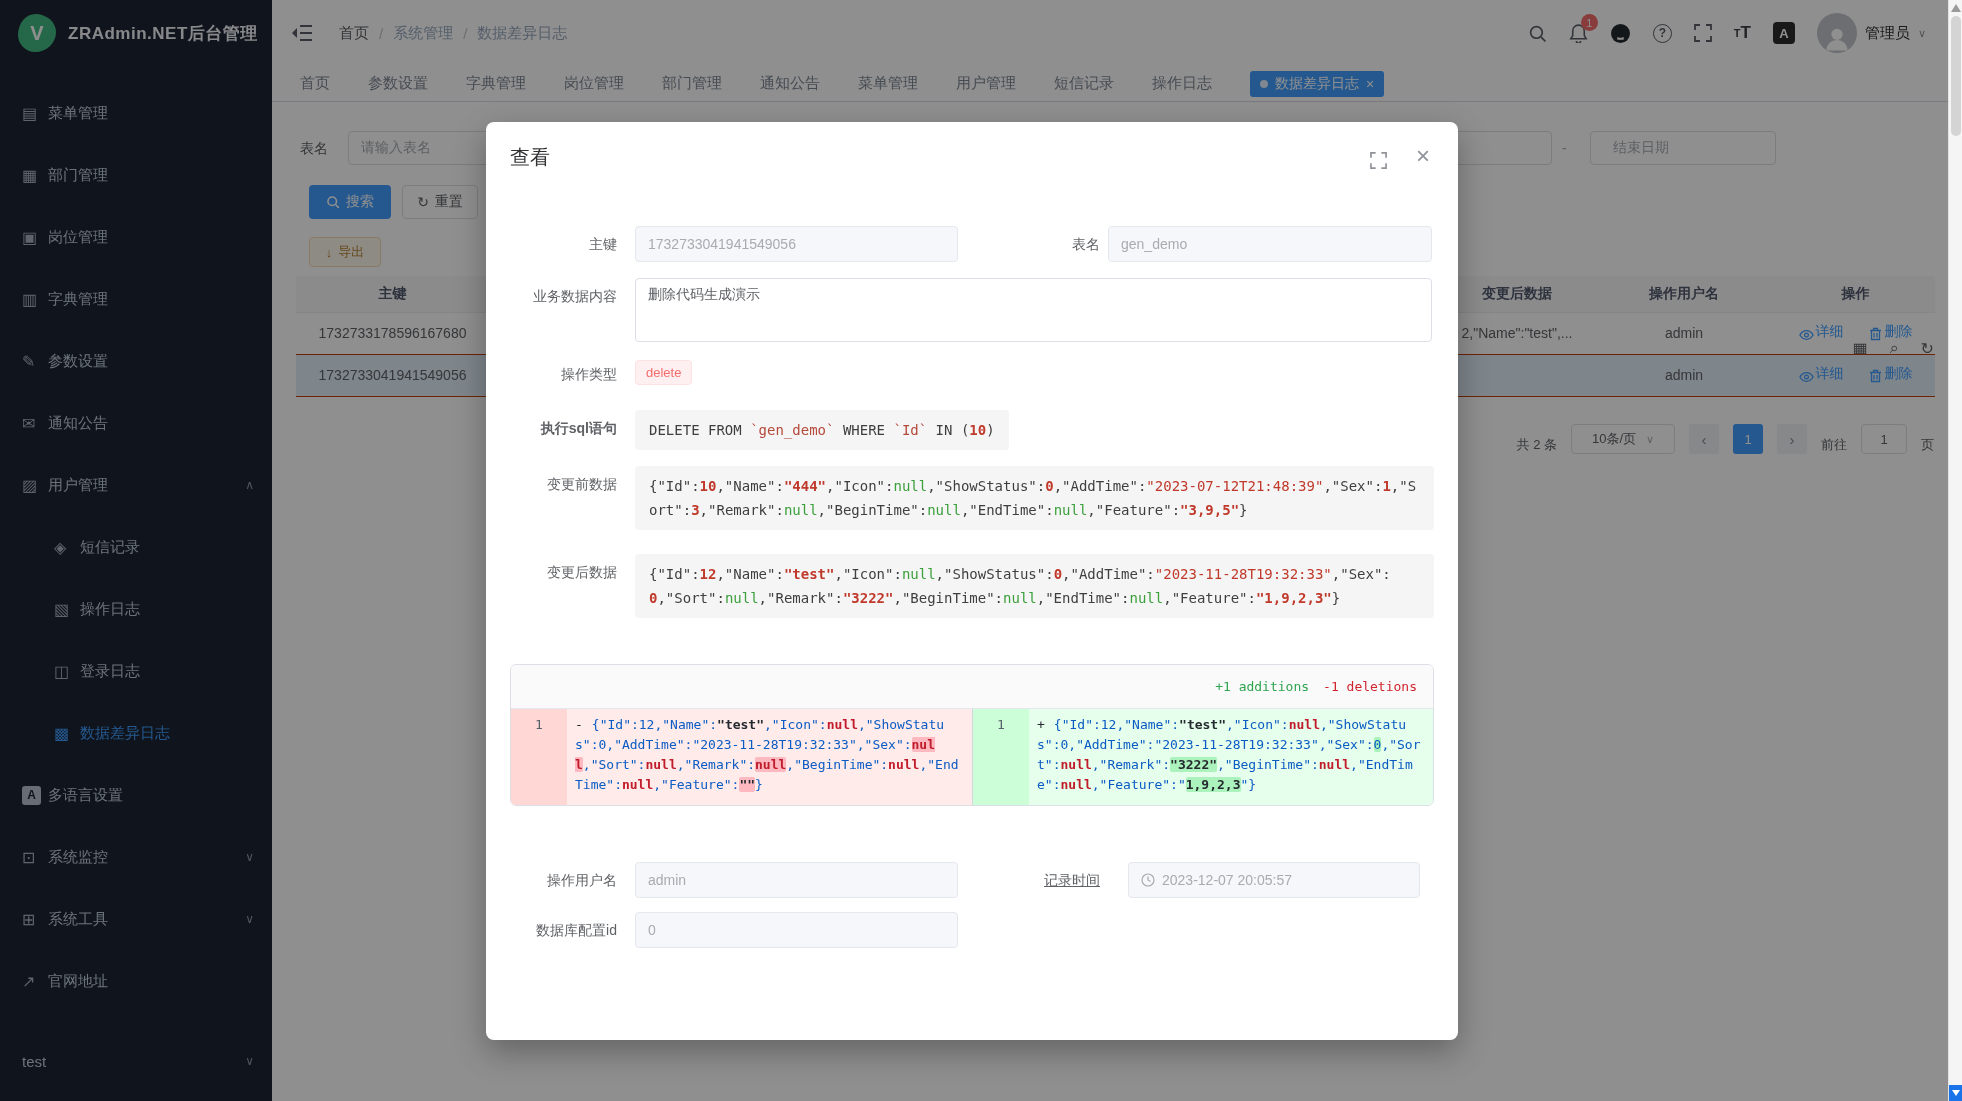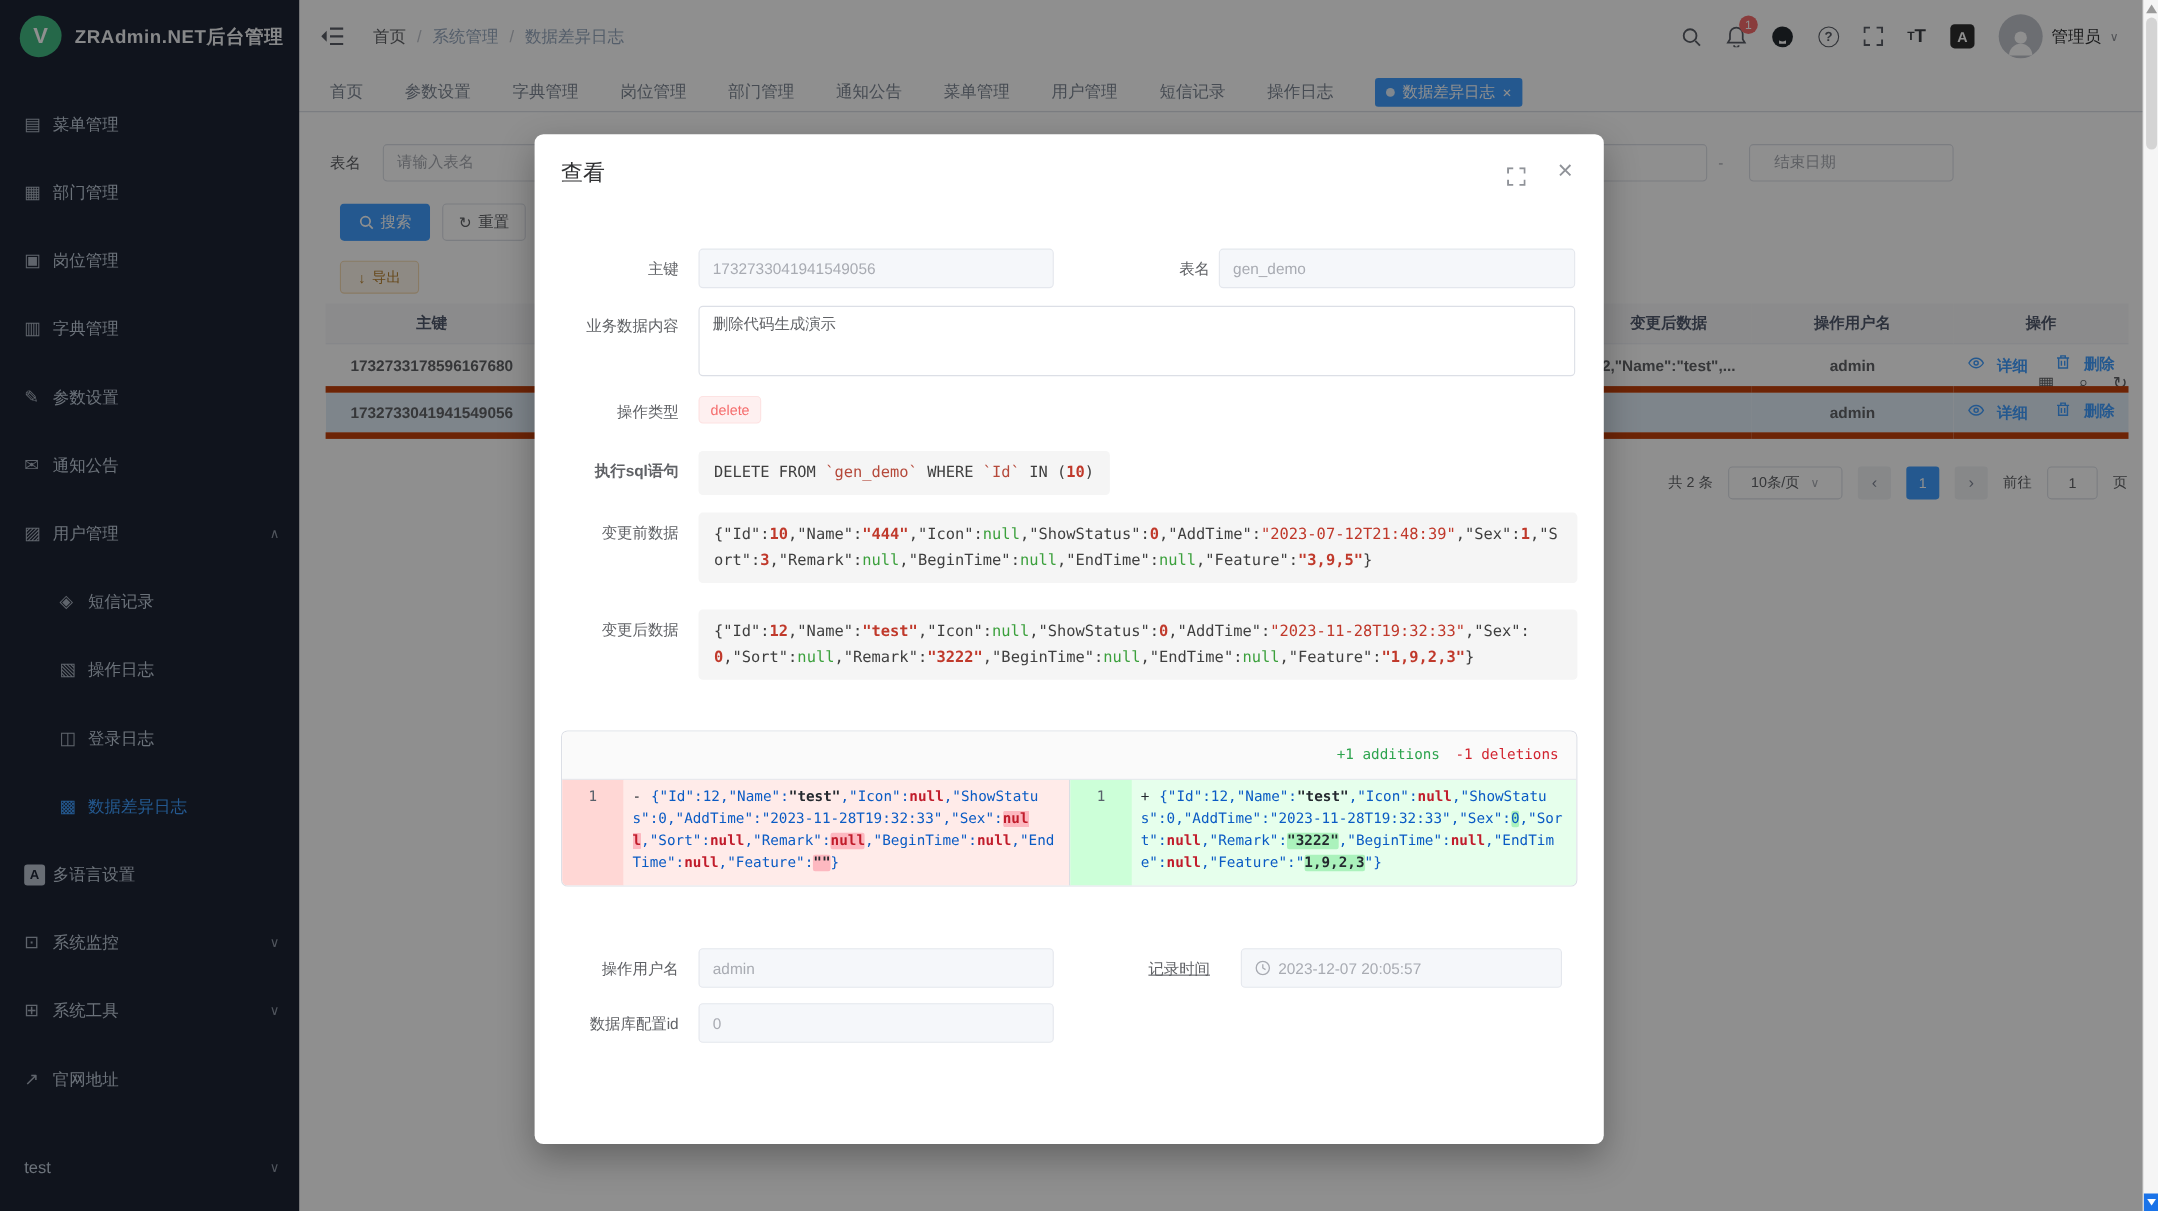--- a/index.html
+++ b/index.html
@@ -55,26 +55,26 @@
   .btn { position:absolute; height:34px; border-radius:4px; font-size:14px; display:flex; align-items:center; justify-content:center; gap:6px; cursor:pointer; border:1px solid transparent; }
   .btn-primary { background:#409eff; color:#fff; }
   .btn-plain { background:#fff; border-color:#dcdfe6; color:#606266; }
   .btn-warn { background:#fdf6ec; border-color:#f5dab1; color:#b88230; height:30px; font-size:13px; }
 
   .tools { position:absolute; top:236px; right:28px; display:flex; gap:22px; }
   .tools span { color:#606266; font-size:16px; cursor:pointer; }
 
   table.grid { position:absolute; left:24px; top:173px; border-collapse:collapse; table-layout:fixed; width:1639px; font-size:14px; }
   table.grid th { background:#f8f8f9; color:#515a6e; font-weight:bold; height:36px; border-bottom:1px solid #ebeef5; text-align:center; }
-  table.grid td { height:42px; color:#606266; border-bottom:6px solid #c2410c; text-align:center; overflow:hidden; white-space:nowrap; text-overflow:ellipsis;font-weight:bold; }
+  table.grid td { height:42px; color:#606266; border-bottom:1px solid #c2410c; text-align:center; overflow:hidden; white-space:nowrap; text-overflow:ellipsis; }
   tr.selected td { background:#e1edf8; }
-  .link { color:#409eff; cursor:pointer; display:inline-flex; align-items:flex-start; gap:12px; font-size:14px; }
+  .link { color:#409eff; cursor:pointer; display:inline-flex; align-items:flex-end; gap:2px; font-size:14px; }
   .link + .link { margin-left:22px; }
 
-  .pager { position:absolute; top:321px; right:28px; display:flex; align-items:center; gap:14px; font-size:13px; color:#606266; }
+  .pager { position:absolute; top:321px; right:28px; display:flex; align-items:flex-end; gap:14px; font-size:13px; color:#606266; }
   .psel { width:104px; height:30px; border:1px solid #dcdfe6; border-radius:4px; display:flex; align-items:center; justify-content:center; gap:10px; color:#606266; }
   .psel .pc { color:#a8abb2; font-size:11px; }
   .pbtn { width:30px; height:30px; border-radius:3px; background:#f0f2f5; color:#808695; display:flex; align-items:center; justify-content:center; font-size:15px; cursor:pointer; }
   .pbtn.cur { background:#409eff; color:#fff; font-size:13px; }
   .goto-input { width:46px; height:30px; border:1px solid #dcdfe6; border-radius:4px; text-align:center; font-size:13px; color:#606266; }
 
   
   .mask { position:absolute; inset:0; background:rgba(0,0,0,.44); z-index:50; }
   .modal { position:absolute; left:486px; top:122px; width:972px; height:918px; background:#fff; border-radius:8px; box-shadow:0 12px 32px rgba(0,0,0,.3); z-index:60; }
   .m-title { position:absolute; left:24px; top:22px; font-size:20px; color:#303133; }

